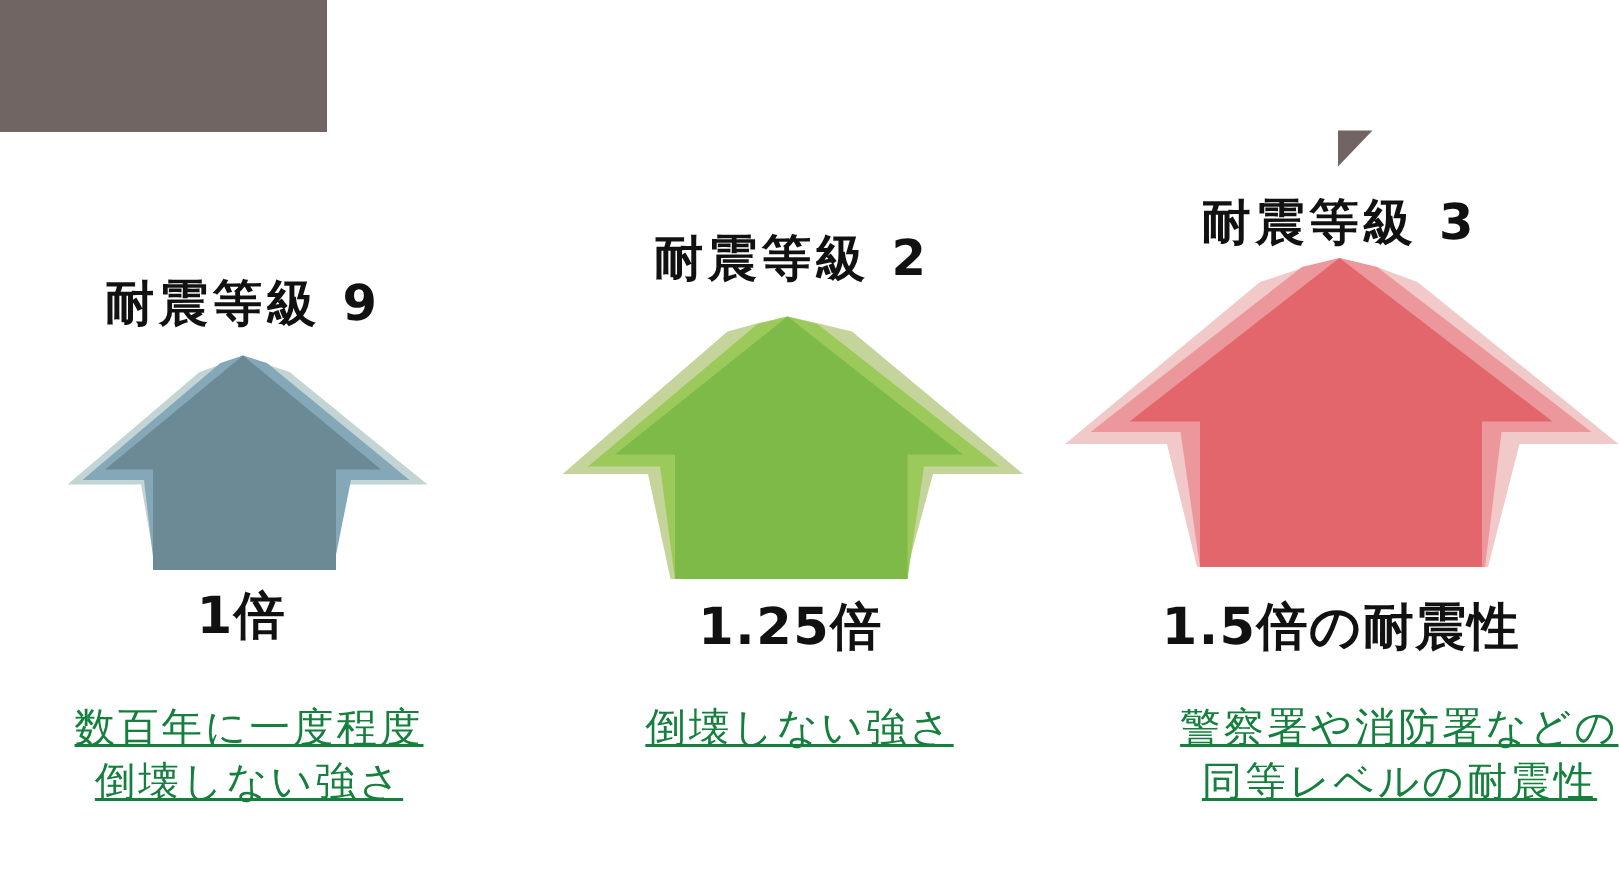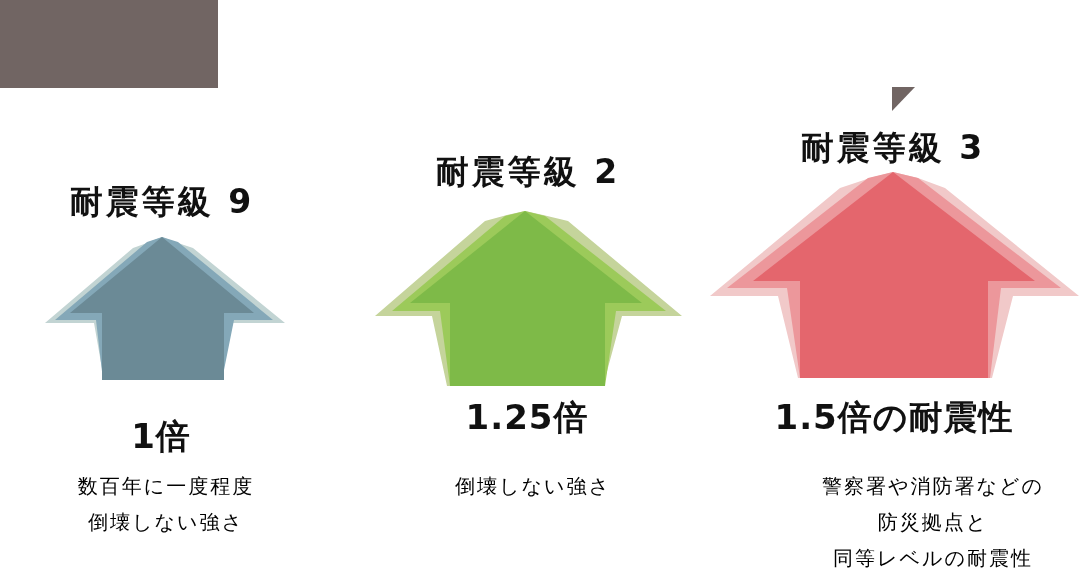--- a/index.html
+++ b/index.html
@@ -5,22 +5,22 @@
   html, body { margin:0; padding:0; background:#ffffff; }
   body { width:1079px; height:585px; position:relative; overflow:hidden;
          font-family:"DejaVu Sans", sans-serif; color:#111; }
   #callout { left:790px; top:0; width:218px; height:88px; background:#716563; }
   #callout-text { position:absolute; left:0; right:0; top:22px; text-align:center;
                   color:#ffffff; font-size:31px; font-weight:bold; letter-spacing:2px; }
   .grade-title { position:absolute; text-align:center; font-weight:bold; font-size:33px;
                  letter-spacing:3px; white-space:nowrap; transform:translateX(-50%); }
   .ratio { position:absolute; text-align:center; font-weight:bold; font-size:34px;
            white-space:nowrap; transform:translateX(-50%); letter-spacing:1px; }
-  .desc { position:absolute; text-align:center; font-size:20px; line-height:36px;
-          white-space:nowrap; transform:translateX(-50%); letter-spacing:2px; color:#000000; }
+  .desc { position:absolute; text-align:center; font-size:27px; line-height:36px;
+          white-space:nowrap; transform:translateX(-50%); letter-spacing:2px; color:#15803d;text-decoration:underline; }
   svg#houses { position:absolute; left:0; top:0; }
 </style>
 </head>
 <body>
 
 <div id="callout" style="background: rgb(113, 101, 99);">
   <div id="callout-text">全棟標準！</div>
 </div>
 
 <svg id="houses" width="1079" height="585" viewBox="0 0 1079 585">
@@ -42,28 +42,27 @@
     <polygon class="h3o" points="840,188 710,296 778,296 798,378 992,378 1013,296 1079,296 945,188 918,178 893,172 870,178" fill="#f1c9c9"></polygon>
     <polygon class="h3m" points="868,178 727,288 787,288 800,378 990,378 1001,288 1061,288 918,178 893,172" fill="#ec979b"></polygon>
     <polygon class="h3a" points="893,172 753,281 800,281 800,378 988,378 988,281 1035,281" fill="#e4666d"></polygon>
   </g>
 </svg>
 
 <div class="grade-title" style="left:162px; top:180px;">耐震等級 9</div>
 <div class="grade-title" style="left:528px; top:150px;">耐震等級 2</div>
 <div class="grade-title" style="left:893px; top:126px;">耐震等級 3</div>
 
-<div class="ratio" style="left:161px; top:414px;">1倍</div>
+<div class="ratio" style="left:161px; top:388px;">1倍</div>
 <div class="ratio" style="left:527px; top:395px;">1.25倍</div>
 <div class="ratio" style="left:894px; top:395px;">1.5倍の耐震性</div>
 
 <div class="desc" style="left:166px; top:468px;">
   <div>数百年に一度程度</div>
   <div>倒壊しない強さ</div>
 </div>
 <div class="desc" style="left:533px; top:468px;">
   <div>倒壊しない強さ</div>
 </div>
 <div class="desc" style="left:893px; top:468px;margin-left:40px;">
   <div>警察署や消防署などの</div>
-  <div>防災拠点と</div>
   <div>同等レベルの耐震性</div>
 </div>
 
 </body></html>

